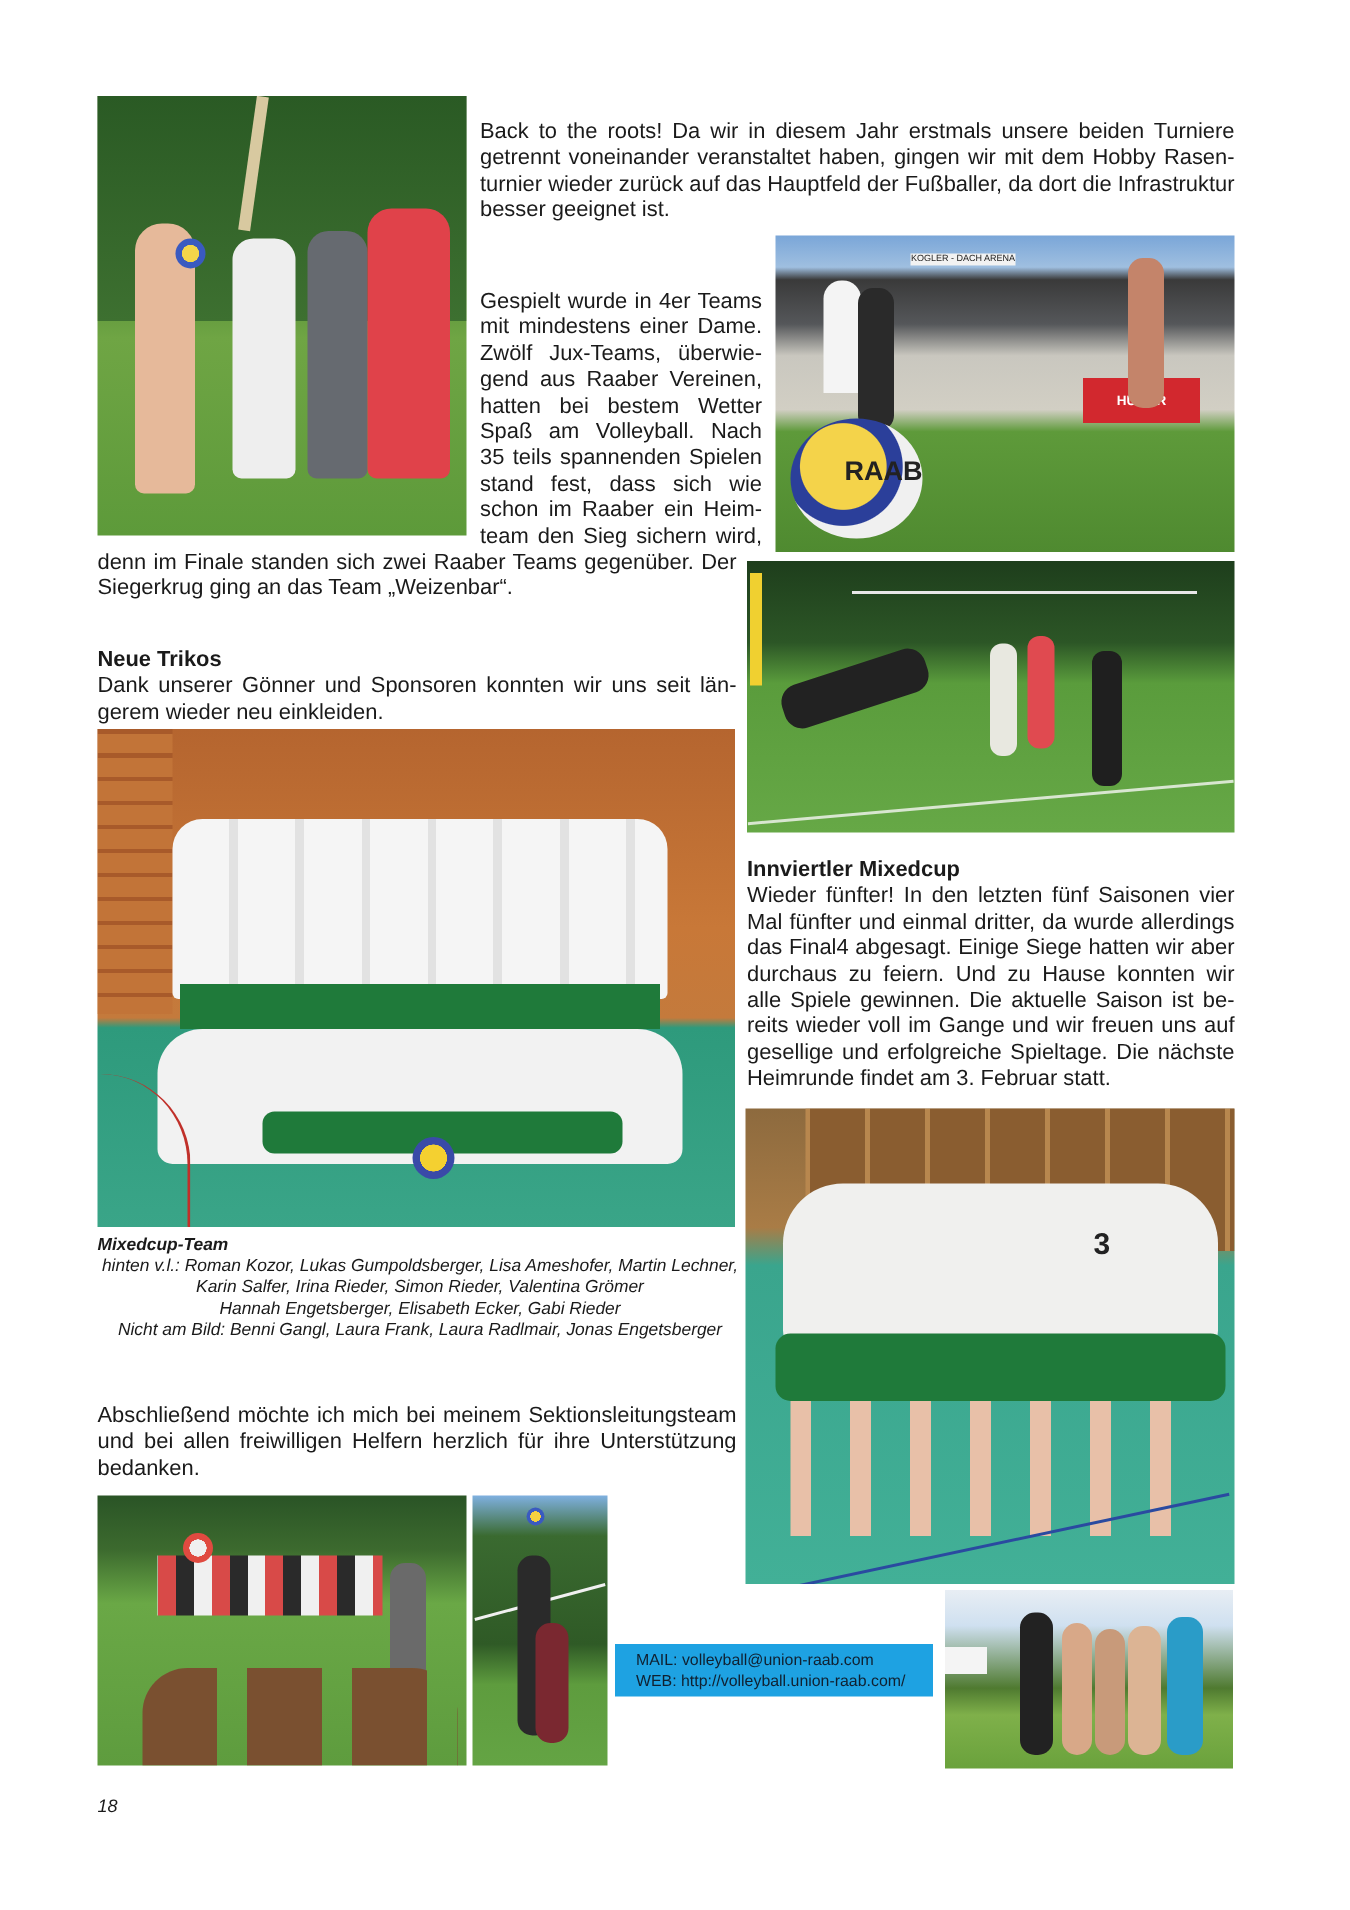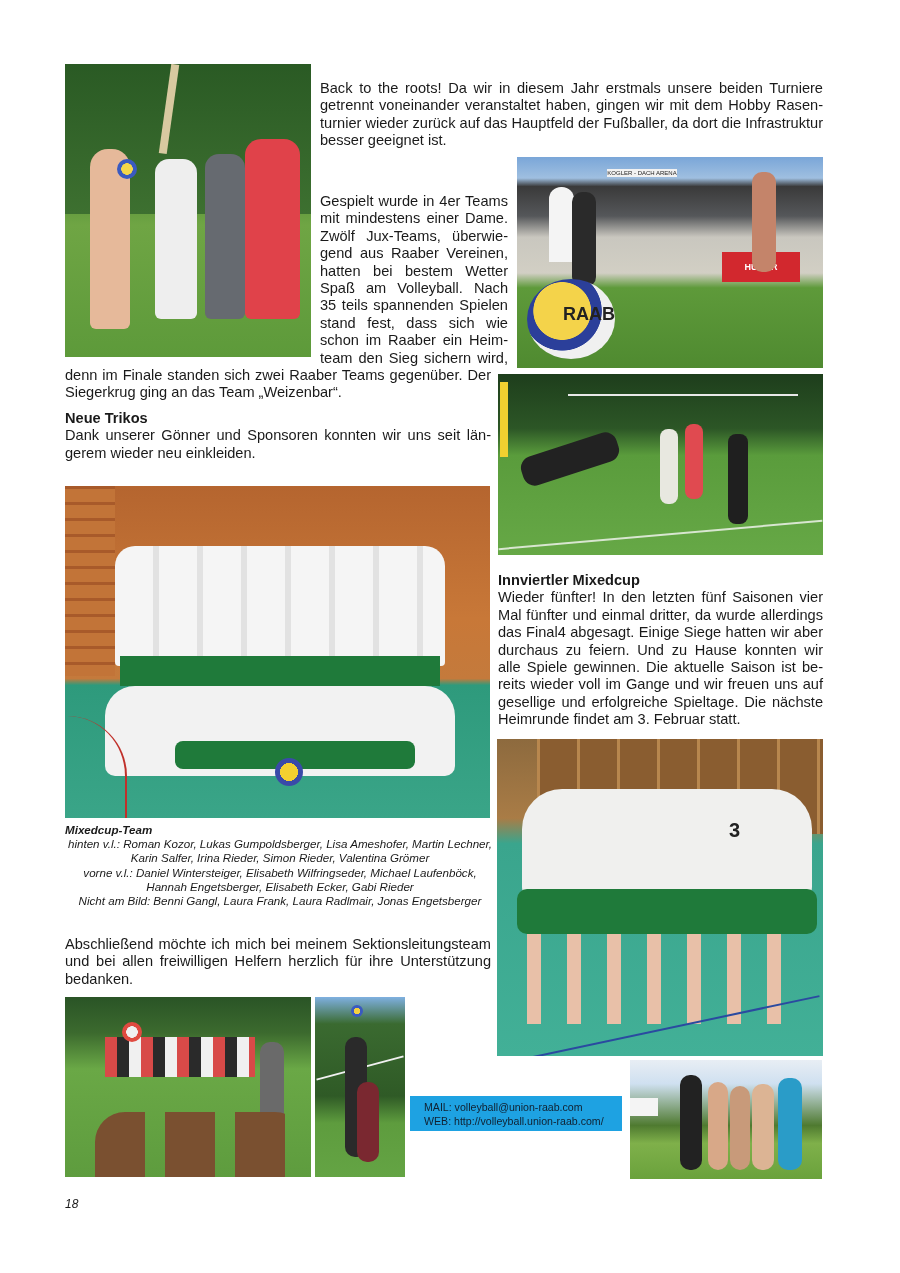--- a/index.html
+++ b/index.html
@@ -75,40 +75,39 @@
 <div class="photo p-grass" style="left:498px; top:374px; width:325px; height:181px; background:linear-gradient(180deg,#1e3e1c 0%,#2c5626 30%,#5a9c3c 45%,#66a846 100%);">
   <div class="shape" style="left:70px;top:20px;width:230px;height:2px;background:#e8e8e8;"></div>
   <div class="shape" style="left:2px;top:8px;width:8px;height:75px;background:#f0d030;"></div>
   <div class="shape" style="left:22px;top:70px;width:100px;height:30px;background:#222;border-radius:12px;transform:rotate(-18deg);"></div>
   <div class="shape" style="left:187px;top:50px;width:18px;height:75px;background:#e04a50;border-radius:8px;"></div>
   <div class="shape" style="left:162px;top:55px;width:18px;height:75px;background:#e8e8e0;border-radius:8px;"></div>
   <div class="shape" style="left:230px;top:60px;width:20px;height:90px;background:#1f1f1f;border-radius:8px;"></div>
   <div class="shape" style="left:0;top:160px;width:325px;height:2px;background:#d8e6d0;transform:rotate(-5deg);"></div>
 </div>
 
-<div class="para" style="left:65px; top:410px; width:426px;">
+<div class="para" style="left:65px; top:432px; width:426px;">
   <span class="h">Neue Trikos</span>
   <p>Dank unserer Gönner und Sponsoren konnten wir uns seit län-gerem wieder neu einkleiden.</p>
 </div>
 
 <div class="photo p-hall" style="left:65px; top:486px; width:425px; height:332px;">
   <div class="shape" style="left:0;top:0;width:50px;height:190px;background:repeating-linear-gradient(180deg,#a85a2a 0 3px,#c27438 3px 16px);"></div>
   <div class="shape" style="left:50px;top:60px;width:330px;height:120px;background:repeating-linear-gradient(90deg,#f5f5f5 0 38px,#e2e2e2 38px 44px);border-radius:20px 20px 4px 4px;"></div>
   <div class="shape" style="left:55px;top:170px;width:320px;height:30px;background:#1f7a3a;"></div>
   <div class="shape" style="left:40px;top:200px;width:350px;height:90px;background:#f2f2f2;border-radius:30px 30px 10px 10px;"></div>
   <div class="shape" style="left:110px;top:255px;width:240px;height:28px;background:#1f7a3a;border-radius:8px;"></div>
   <div class="shape" style="left:210px;top:272px;width:28px;height:28px;border-radius:50%;background:radial-gradient(circle,#f4d030 45%,#3a4aa8 46%);"></div>
   <div class="shape" style="left:0;top:230px;width:60px;height:102px;border-right:2px solid #c0302a;border-radius:0 60px 0 0;"></div>
 </div>
 
 <div class="caption" style="left:65px; top:823px; width:430px;">
   <span class="ch">Mixedcup-Team</span>
   <span class="line">hinten v.l.: Roman Kozor, Lukas Gumpoldsberger, Lisa Ameshofer, Martin Lechner,</span>
   <span class="line">Karin Salfer, Irina Rieder, Simon Rieder, Valentina Grömer</span>
-  <span class="line">vorne v.l.: Daniel Wintersteiger, Elisabeth Wilfringseder, Michael Laufenböck,</span>
   <span class="line">Hannah Engetsberger, Elisabeth Ecker, Gabi Rieder</span>
   <span class="line">Nicht am Bild: Benni Gangl, Laura Frank, Laura Radlmair, Jonas Engetsberger</span>
 </div>
 
 <div class="para" style="left:498px; top:572px; width:325px;">
   <span class="h">Innviertler Mixedcup</span>
   <p>Wieder fünfter! In den letzten fünf Saisonen vier Mal fünfter und einmal dritter, da wurde allerdings das Final4 abgesagt. Einige Siege hatten wir aber durchaus zu feiern. Und zu Hause konnten wir alle Spiele gewinnen. Die aktuelle Saison ist be-reits wieder voll im Gange und wir freuen uns auf gesellige und erfolgreiche Spieltage. Die nächste Heimrunde findet am 3. Februar statt.</p>
 </div>
 
 <div class="photo p-huddle" style="left:497px; top:739px; width:326px; height:317px;">

